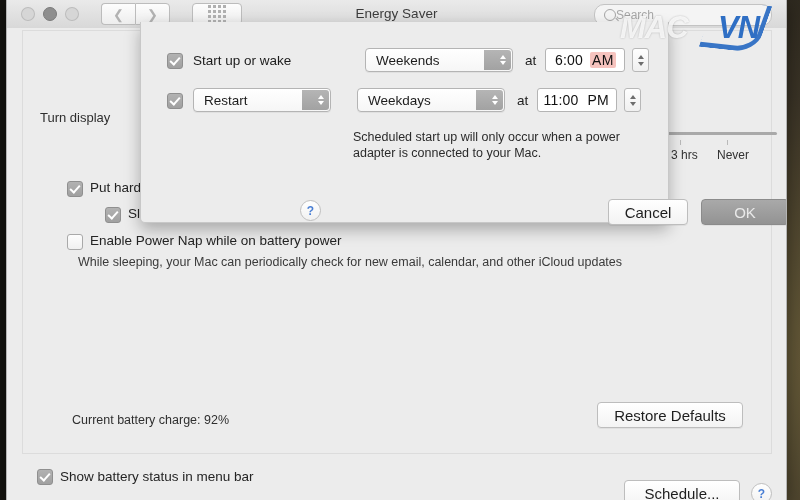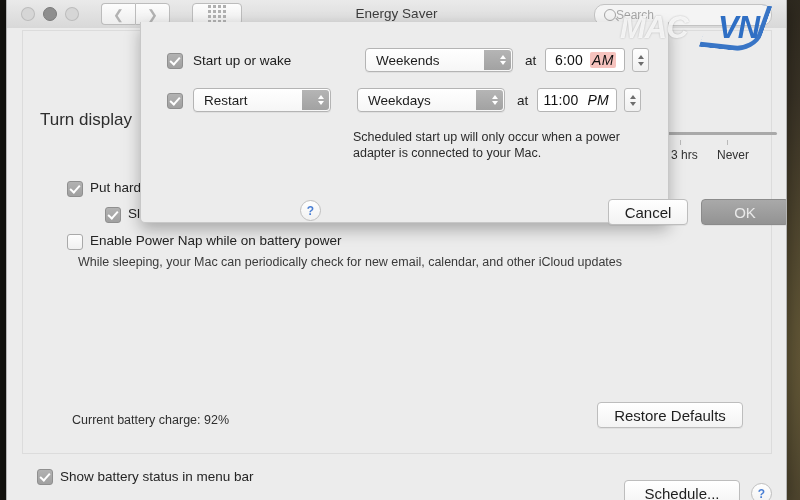--- a/index.html
+++ b/index.html
@@ -102,21 +102,21 @@
     position: absolute;
     left: 0; top: 28px; right: 0; bottom: 0;
     background: #ececec;
   }
   .pane {
     position: absolute;
     left: 15px; top: 2px; right: 14px; bottom: 46px;
     background: #ececec;
     border: 1px solid #dcdcdc;
   }
-  .lbl-turn { position: absolute; left: 33px; top: 82px; font-size: 17px; color: #2e2e2e; }
+  .lbl-turn { position: absolute; left: 33px; top: 82px; font-size: 13px; color: #2e2e2e; }
   .track {
     position: absolute; left: 652px; top: 104px; width: 118px;
     height: 3px; background: #a9a9a9; border-radius: 2px;
   }
   .ticks { position: absolute; left: 652px; top: 112px; width: 118px; height: 6px; }
   .ticks i { position: absolute; width: 1px; height: 5px; background: #b9b9b9; }
   .ticklabels {
     position: absolute; left: 640px; top: 120px; width: 150px;
     font-size: 12px; color: #313131;
   }
@@ -218,21 +218,21 @@
   .lbl-at      { font-size: 13.5px; color: #1c1c1c; margin: 0 9px 0 12px; }
 
   .timefield {
     width: 78px; height: 22px;
     background: #fff;
     border: 1px solid #b4b4b4; border-radius: 3px;
     display: flex; align-items: center; justify-content: center;
     font-size: 14px; color: #111;
     letter-spacing: 0.2px;
   }
-  .ampm { margin-left: 7px; padding: 0 2px; border-radius: 2px; font-style: italic; }
+  .ampm { margin-left: 7px; padding: 0 2px; border-radius: 2px; }
   .ampm.sel { background: #f6c3be; }
   .stepper {
     margin-left: 7px;
     width: 15px; height: 22px;
     background: linear-gradient(#fefefe, #f0f0f0);
     border: 1px solid #b8b8b8; border-radius: 3px;
     display: flex; flex-direction: column;
     align-items: center; justify-content: center; gap: 3px;
   }
   .stepper i {

